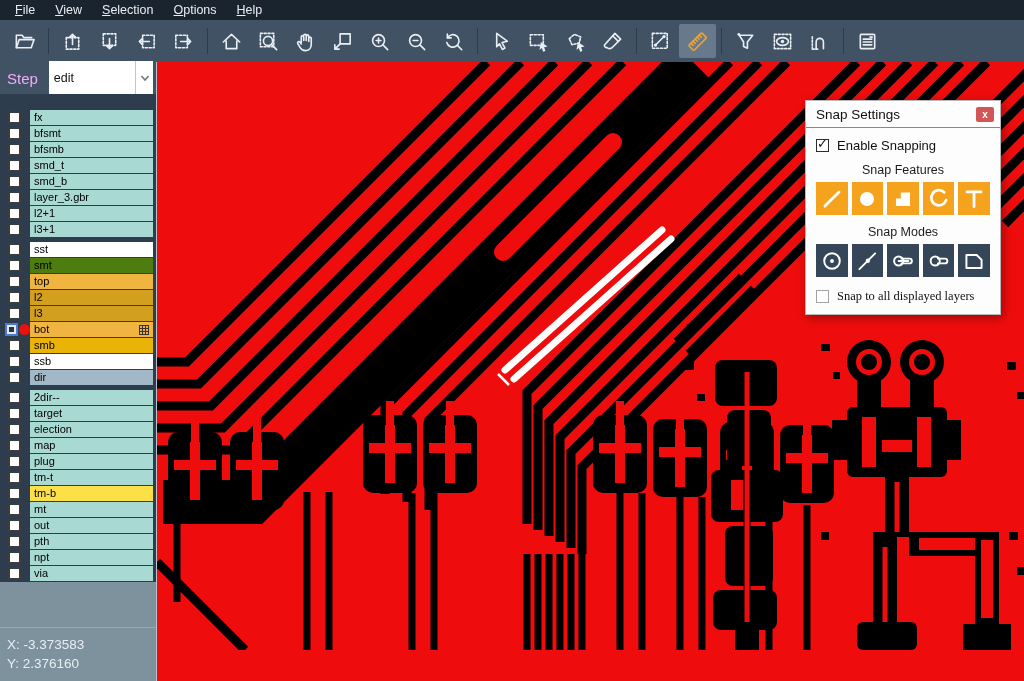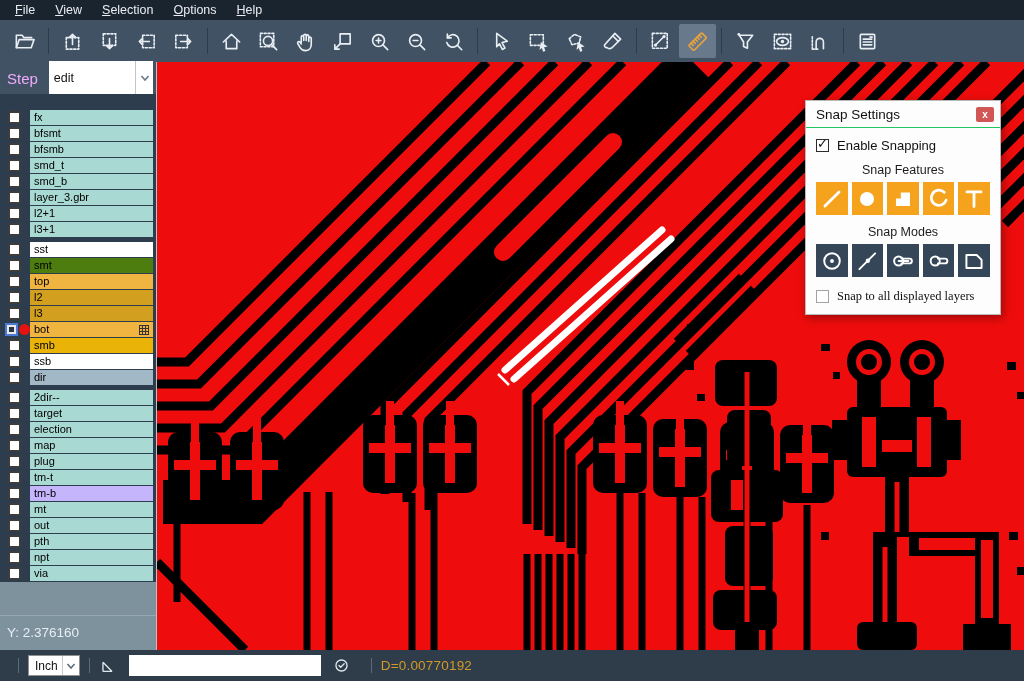--- a/index.html
+++ b/index.html
@@ -394,21 +394,21 @@
               </span>
             </div>
             <div class="layer-row">
               <span class="cb"></span>
               <span class="lab" style="background:#a9d9d3">
                 <span>tm-t</span>
               </span>
             </div>
             <div class="layer-row">
               <span class="cb"></span>
-              <span class="lab" style="background:#c4b5fd">
+              <span class="lab" style="background:#fde047">
                 <span>tm-b</span>
               </span>
             </div>
             <div class="layer-row">
               <span class="cb"></span>
               <span class="lab" style="background:#a9d9d3">
                 <span>mt</span>
               </span>
             </div>
             <div class="layer-row">
@@ -432,20 +432,21 @@
             <div class="layer-row">
               <span class="cb"></span>
               <span class="lab" style="background:#a9d9d3">
                 <span>via</span>
               </span>
             </div>
           </div>
         </div>
       <div class="flex-spacer"></div>
       <div class="status-divider"></div>
+      <div class="coord">X: -3.373583</div>
       <div class="coord">Y: 2.376160</div>
       <div class="sidebar-bottom-pad"></div>
     </div>
 
     <div class="canvas">
       <svg class="art" width="867" height="588" viewBox="0 0 867 588">
         <rect x="0" y="0" width="867" height="588" fill="#ee0d0c"></rect>
 
         <g stroke="#000" fill="none" stroke-width="9">
           <path d="M-4 300H30L330 0"></path>
@@ -652,38 +653,14 @@
             </div>
           <div class="chk-row all-row">
             <span class="chk light" id="chk-all"></span>
             <span>Snap to all displayed layers</span>
           </div>
         </div>
       </div>
     </div>
   </div>
 
-  <div class="bottombar">
-    <div class="vsep"></div>
-    <div class="unit-select">
-      <span class="val">Inch</span>
-      <span class="unit-chev">
-        <svg viewBox="0 0 10 10" fill="none" stroke="currentColor" stroke-width="1.6">
-            <path d="M1.5 3 L5 7 L8.5 3"></path>
-          </svg>
-      </span>
-    </div>
-    <div class="vsep"></div>
-    <svg class="bbar-ic" viewBox="0 0 24 24" fill="none" stroke="currentColor" stroke-width="1.7" stroke-linejoin="round">
-        <path d="M5 19.5V8M5 19.5h11.5M5 8l11.5 11.5"></path>
-      </svg>
-    <input class="cmd-input" value="" style="">
-    <span class="refresh-wrap">
-      <svg class="bbar-ic" viewBox="0 0 24 24" fill="none" stroke="currentColor" stroke-width="1.7" stroke-linecap="round" stroke-linejoin="round">
-          <circle cx="12" cy="12" r="7"></circle>
-          <path d="M8.8 12l2.2 2.2 4.4-4.4"></path>
-        </svg>
-    </span>
-    <div class="vsep"></div>
-    <span class="d-text">D=0.00770192</span>
-  </div>
 
 </div>
 
 </body></html>

